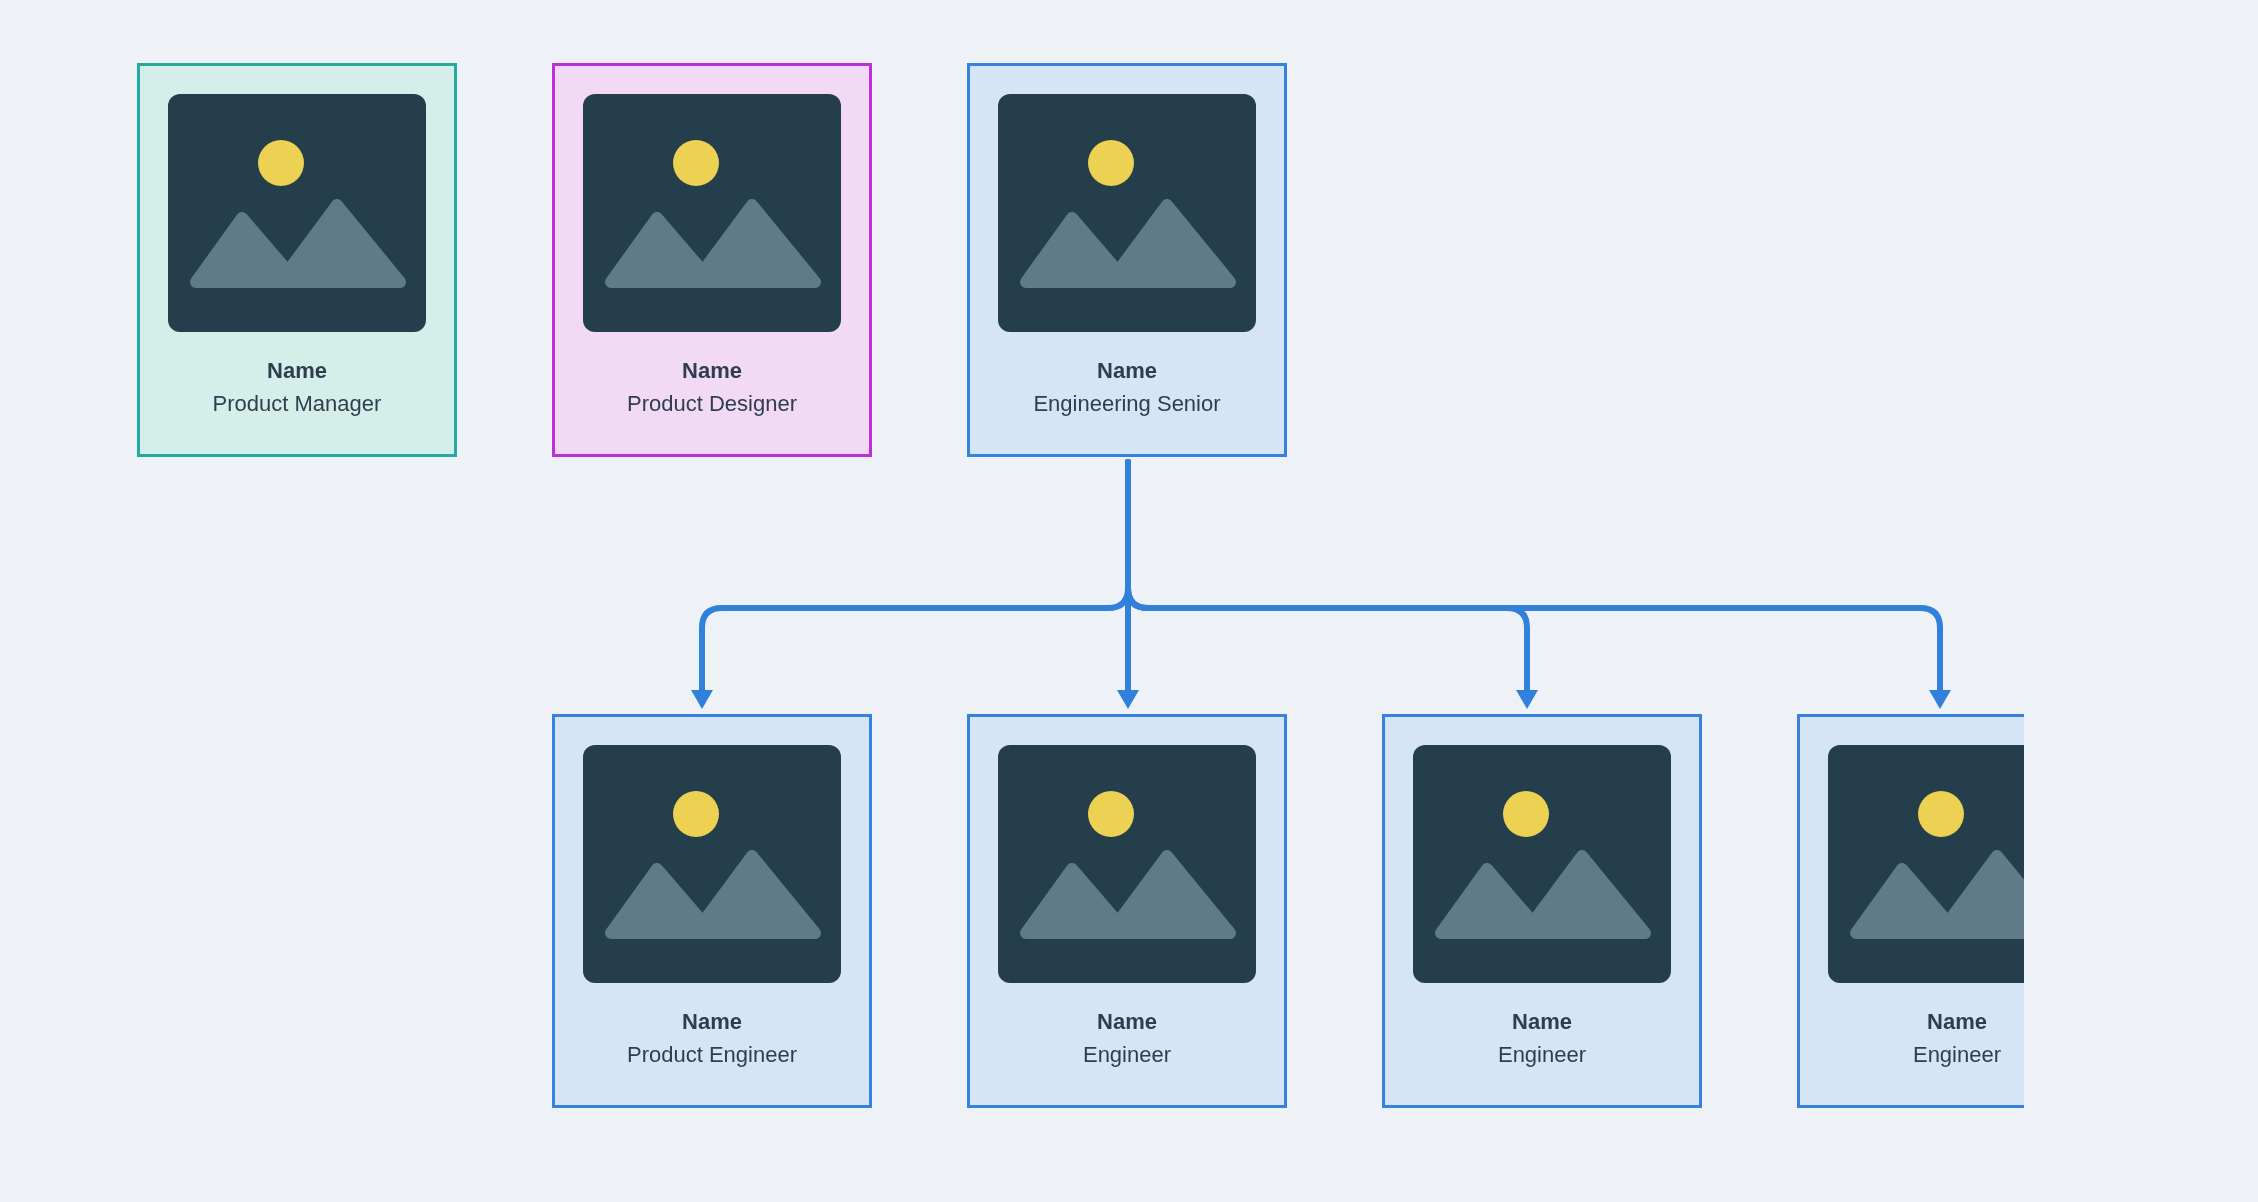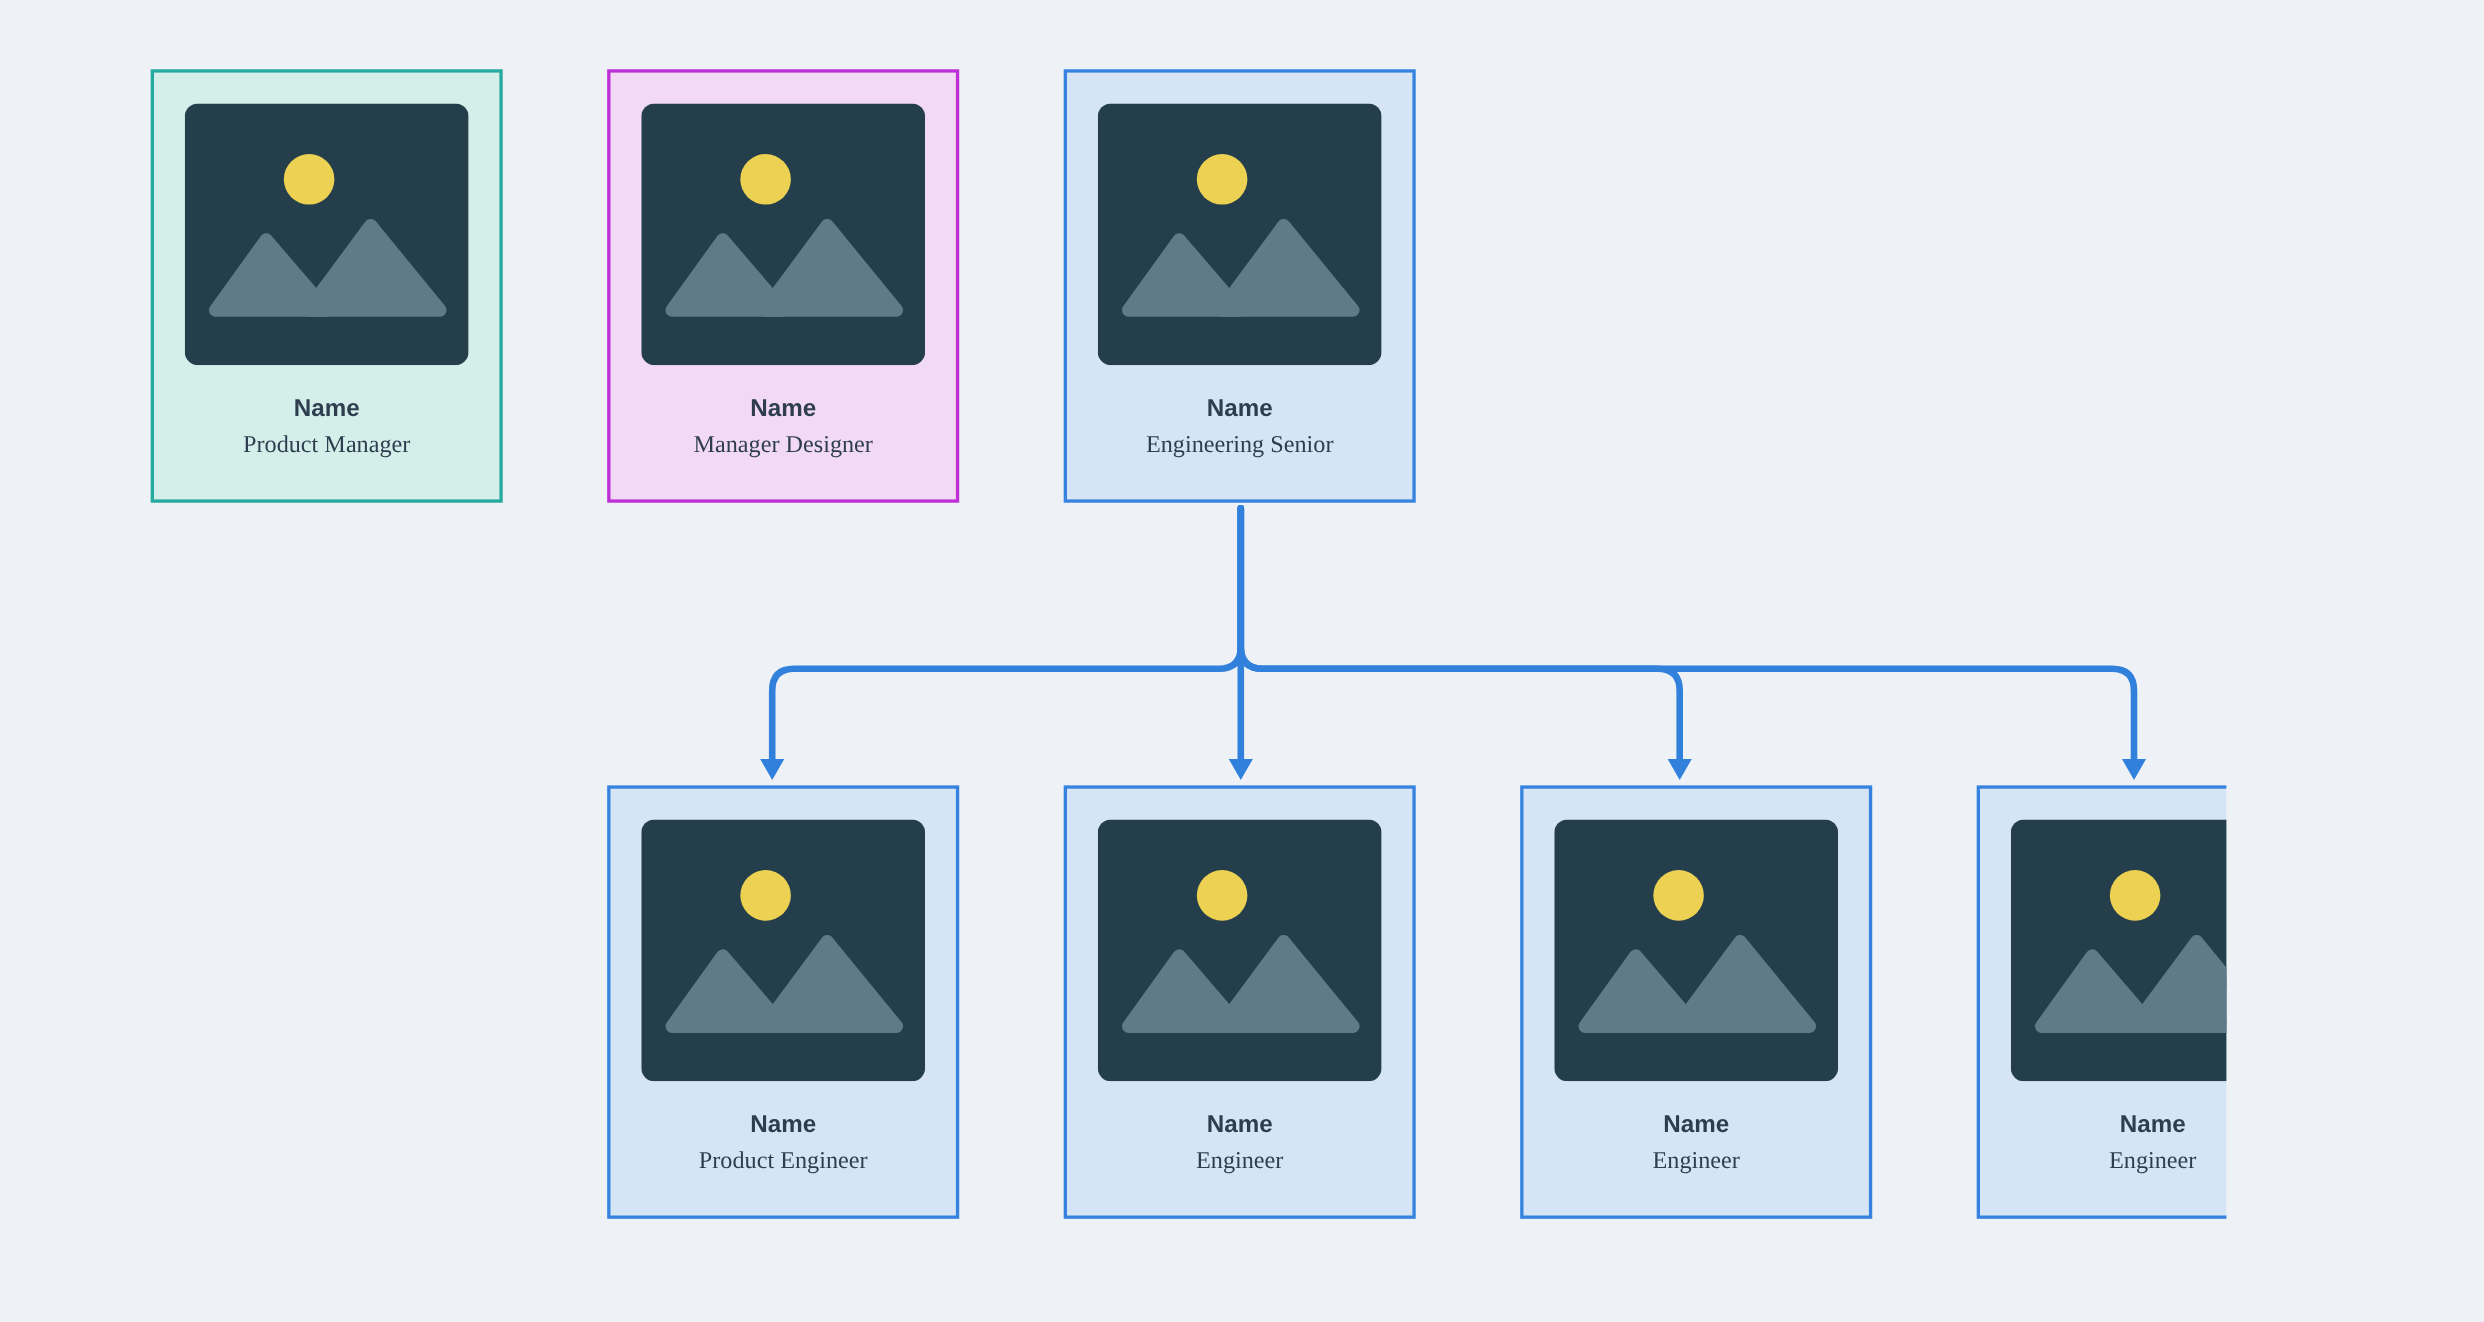--- a/index.html
+++ b/index.html
@@ -38,21 +38,20 @@
     line-height: 33px;
     color: var(--text, #2E3E4F);
     text-align: center;
   }
   .role {
     font-size: 22px;
     font-weight: 400;
     line-height: 33px;
     color: var(--text, #2E3E4F);
     text-align: center;
-    font-family: Liberation Serif, serif;
   }
   
   .pos-0 { left: 137px;  top: 63px; }
   .pos-1 { left: 552px;  top: 63px; }
   .pos-2 { left: 967px;  top: 63px; }
   .pos-3 { left: 552px;  top: 714px; }
   .pos-4 { left: 967px;  top: 714px; }
   .pos-5 { left: 1382px; top: 714px; }
   .pos-6 { left: 1797px; top: 714px; }
   #connectors {
@@ -111,21 +110,21 @@
   <div class="card pos-1" style="border-color: rgb(189, 47, 215); background: rgb(242, 217, 245);">
     <div class="photo">
       <svg viewBox="0 0 258 238">
         <rect class="photo-bg" x="0" y="0" width="258" height="238" rx="12"></rect>
         <circle class="sun" cx="113" cy="69" r="23"></circle>
         <polygon class="mtn" points="28,188 74,124 129,188"></polygon>
         <polygon class="mtn" points="112,188 169,111 232,188"></polygon>
       </svg>
     </div>
     <div class="name">Name</div>
-    <div class="role">Manager Designer</div>
+    <div class="role">Product Designer</div>
   </div>
 
   <div class="card pos-2" style="border-color: rgb(53, 131, 223); background: rgb(214, 229, 245);">
     <div class="photo">
       <svg viewBox="0 0 258 238">
         <rect class="photo-bg" x="0" y="0" width="258" height="238" rx="12"></rect>
         <circle class="sun" cx="113" cy="69" r="23"></circle>
         <polygon class="mtn" points="28,188 74,124 129,188"></polygon>
         <polygon class="mtn" points="112,188 169,111 232,188"></polygon>
       </svg>

